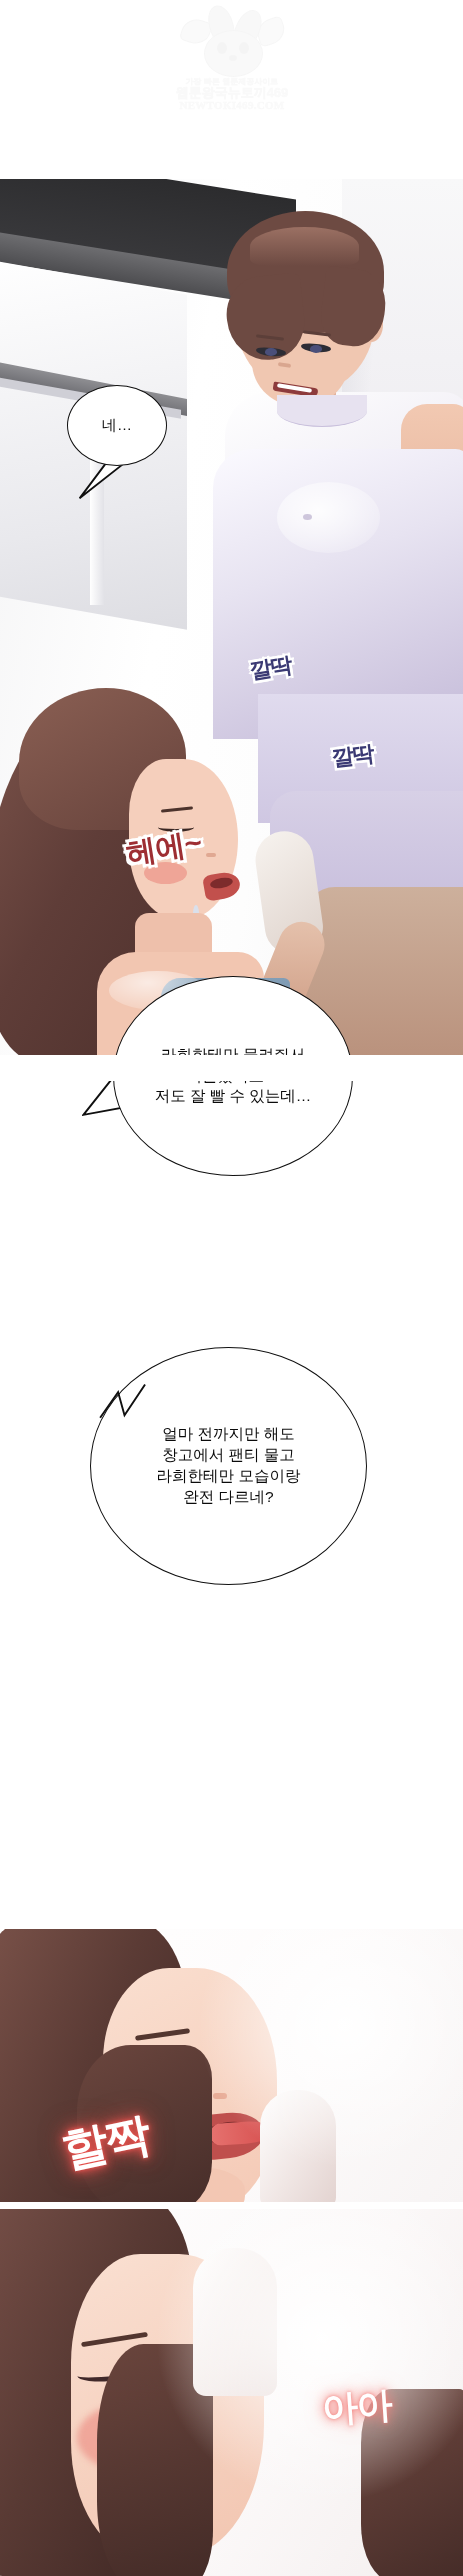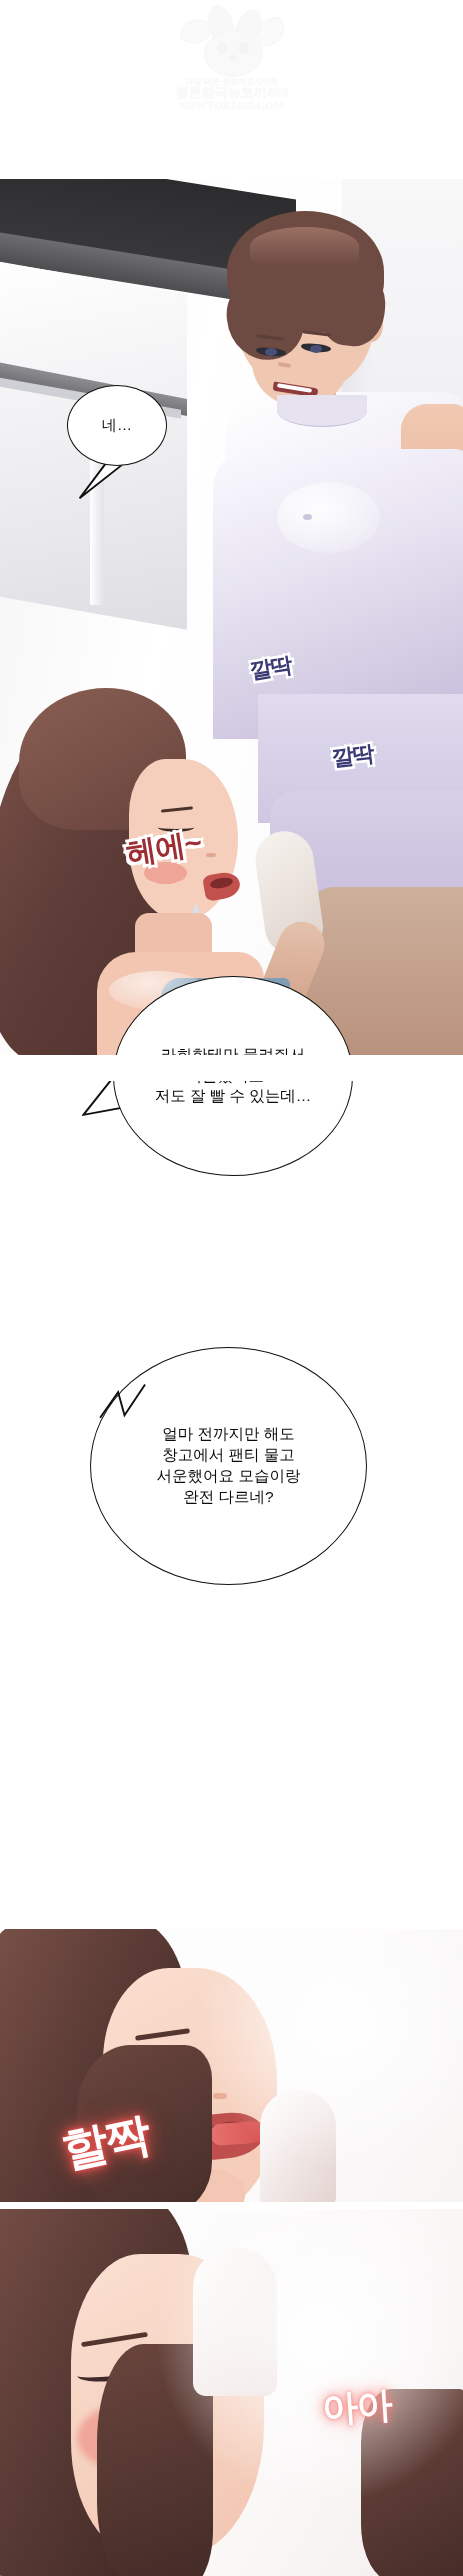--- a/index.html
+++ b/index.html
@@ -492,21 +492,21 @@
   </div>
   <div class="bubble" id="bubble-main">
     <span class="btxt">라희한테만 물려줘서
 서운했어요…
 저도 잘 빨 수 있는데…</span>
   </div>
 
   <div class="bubble" id="bubble-think">
     <span class="btxt">얼마 전까지만 해도
 창고에서 팬티 물고
-서운했어요 모습이랑
+라희한테만 모습이랑
 완전 다르네?</span>
   </div>
   <div class="tail-think">
     <svg width="77" height="77" viewBox="0 0 120 120">
       <polyline points="8,62 36,22 46,58 78,10" fill="none" stroke="#101010" stroke-width="3" stroke-linejoin="miter"></polyline>
     </svg>
   </div>
 
   <div class="panel" id="panel3">
     <div class="p3-bg"></div>

